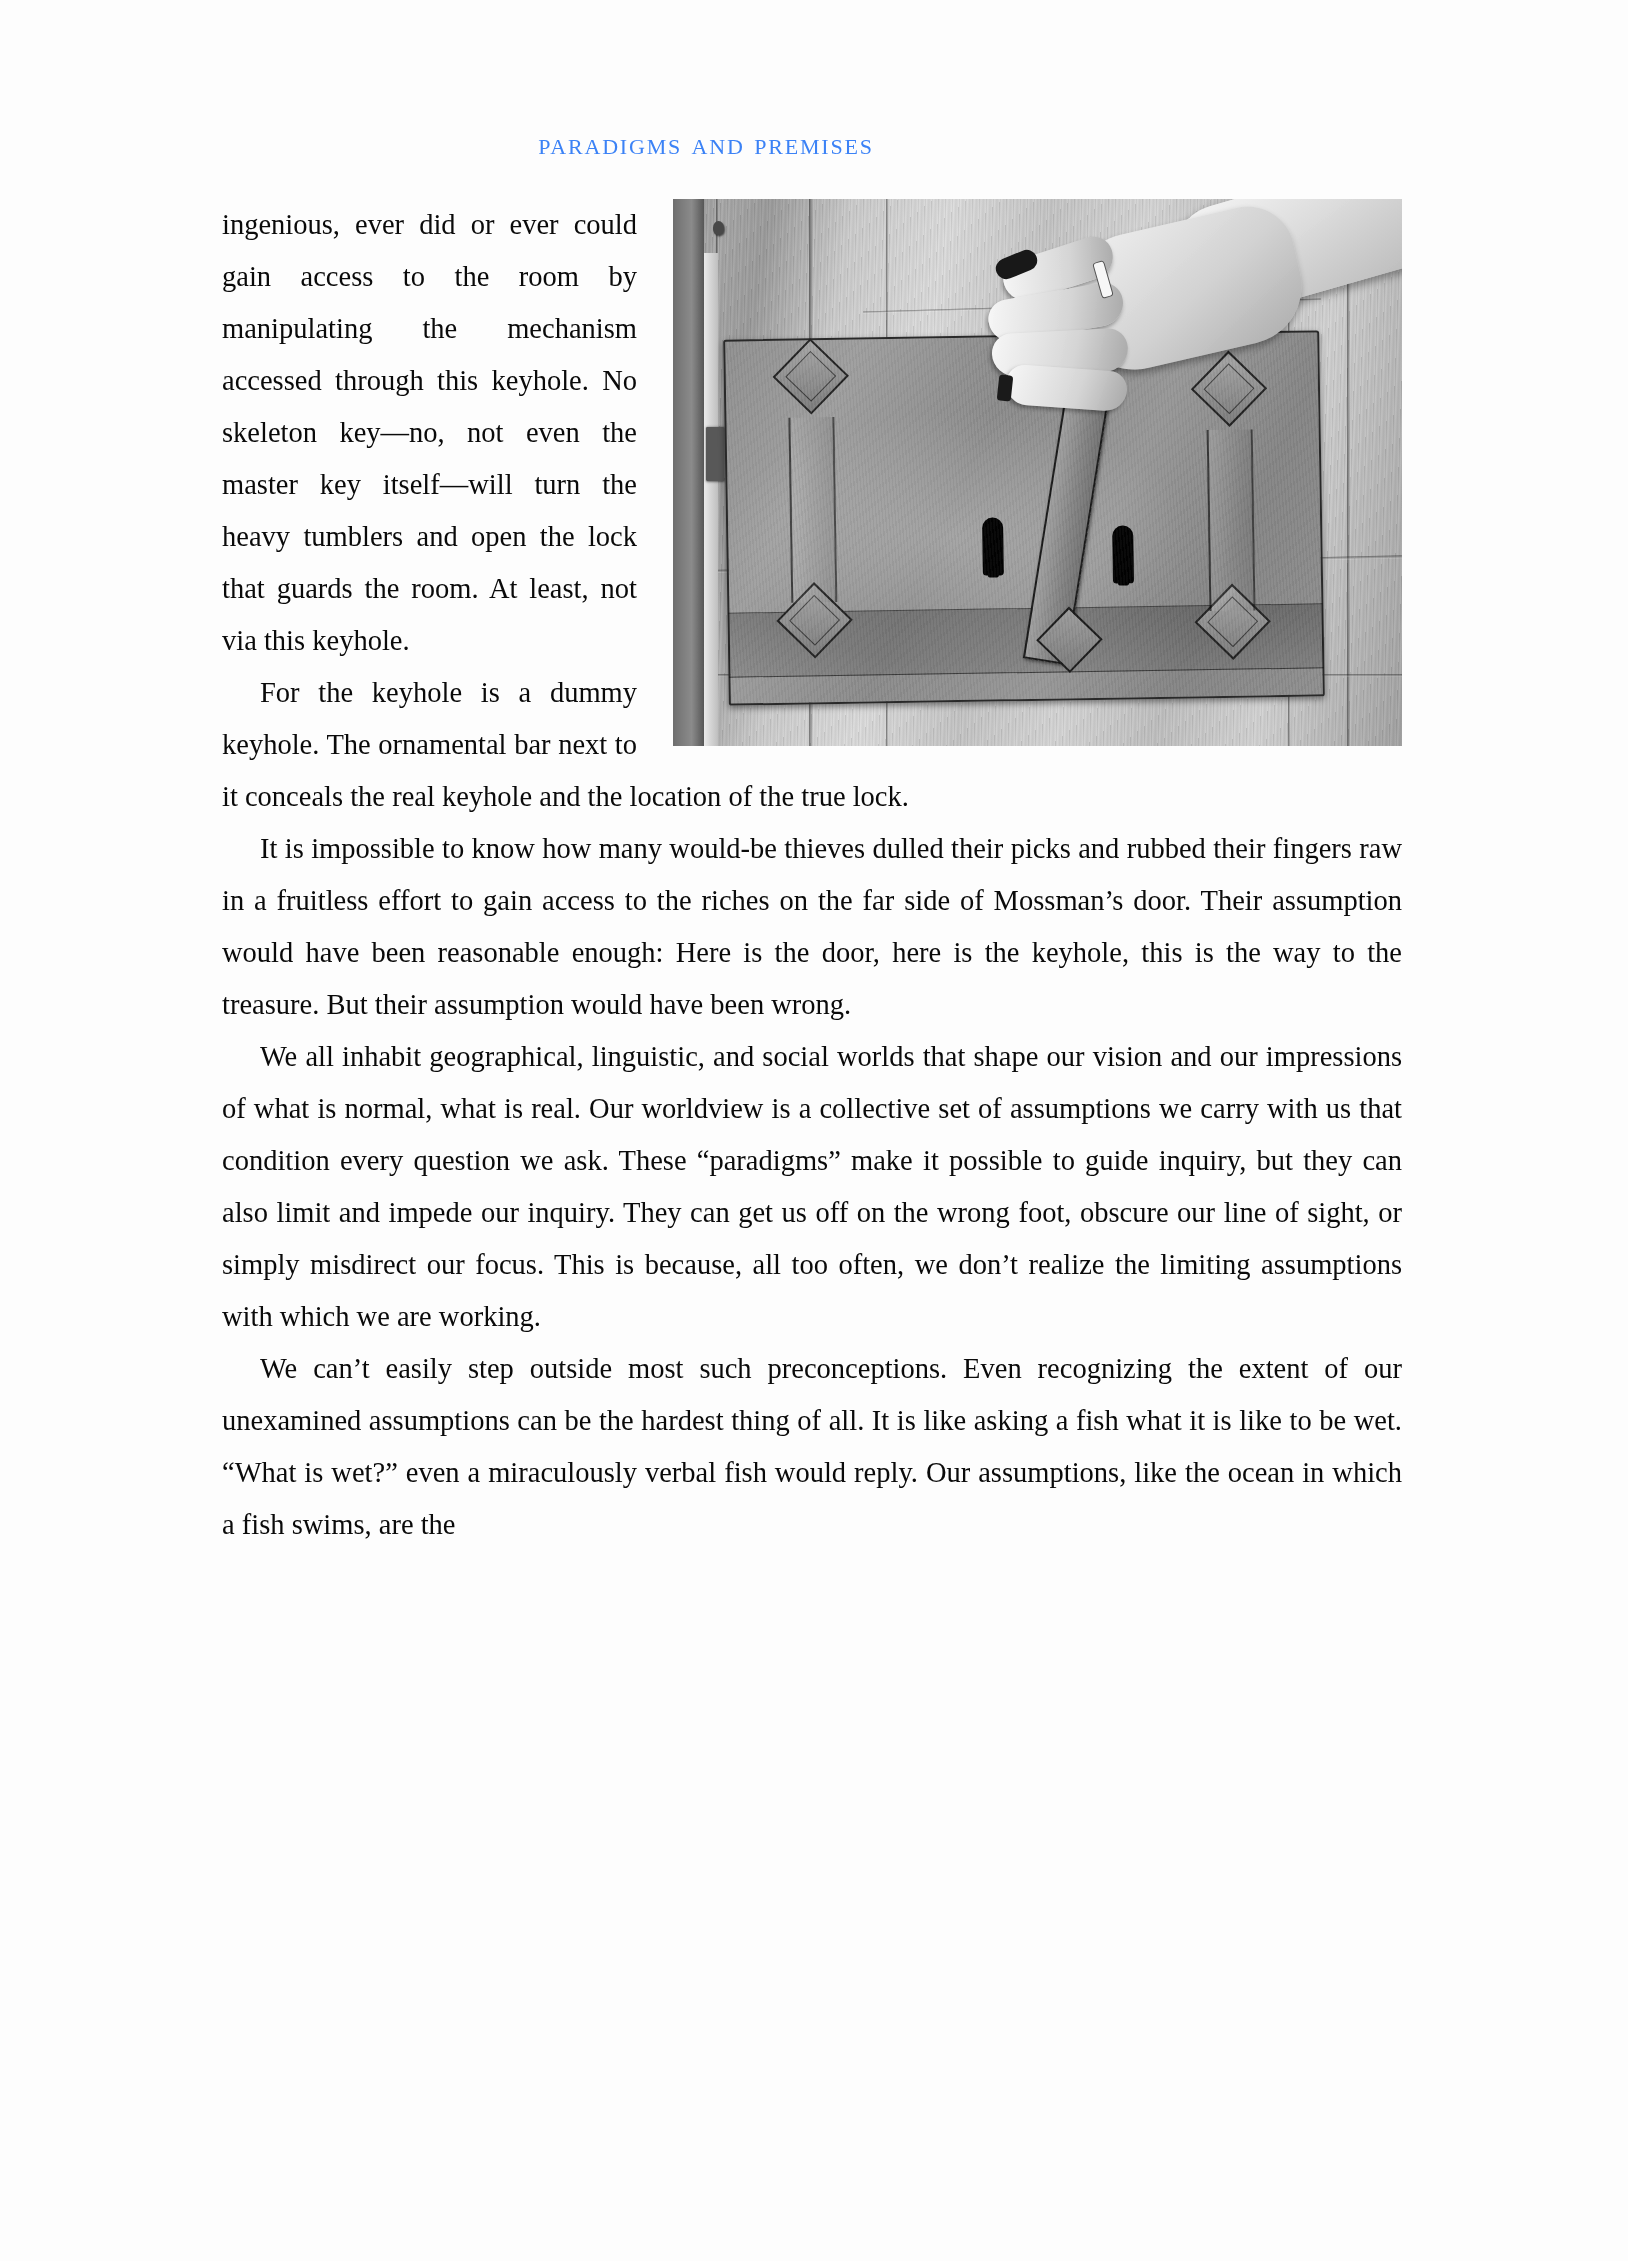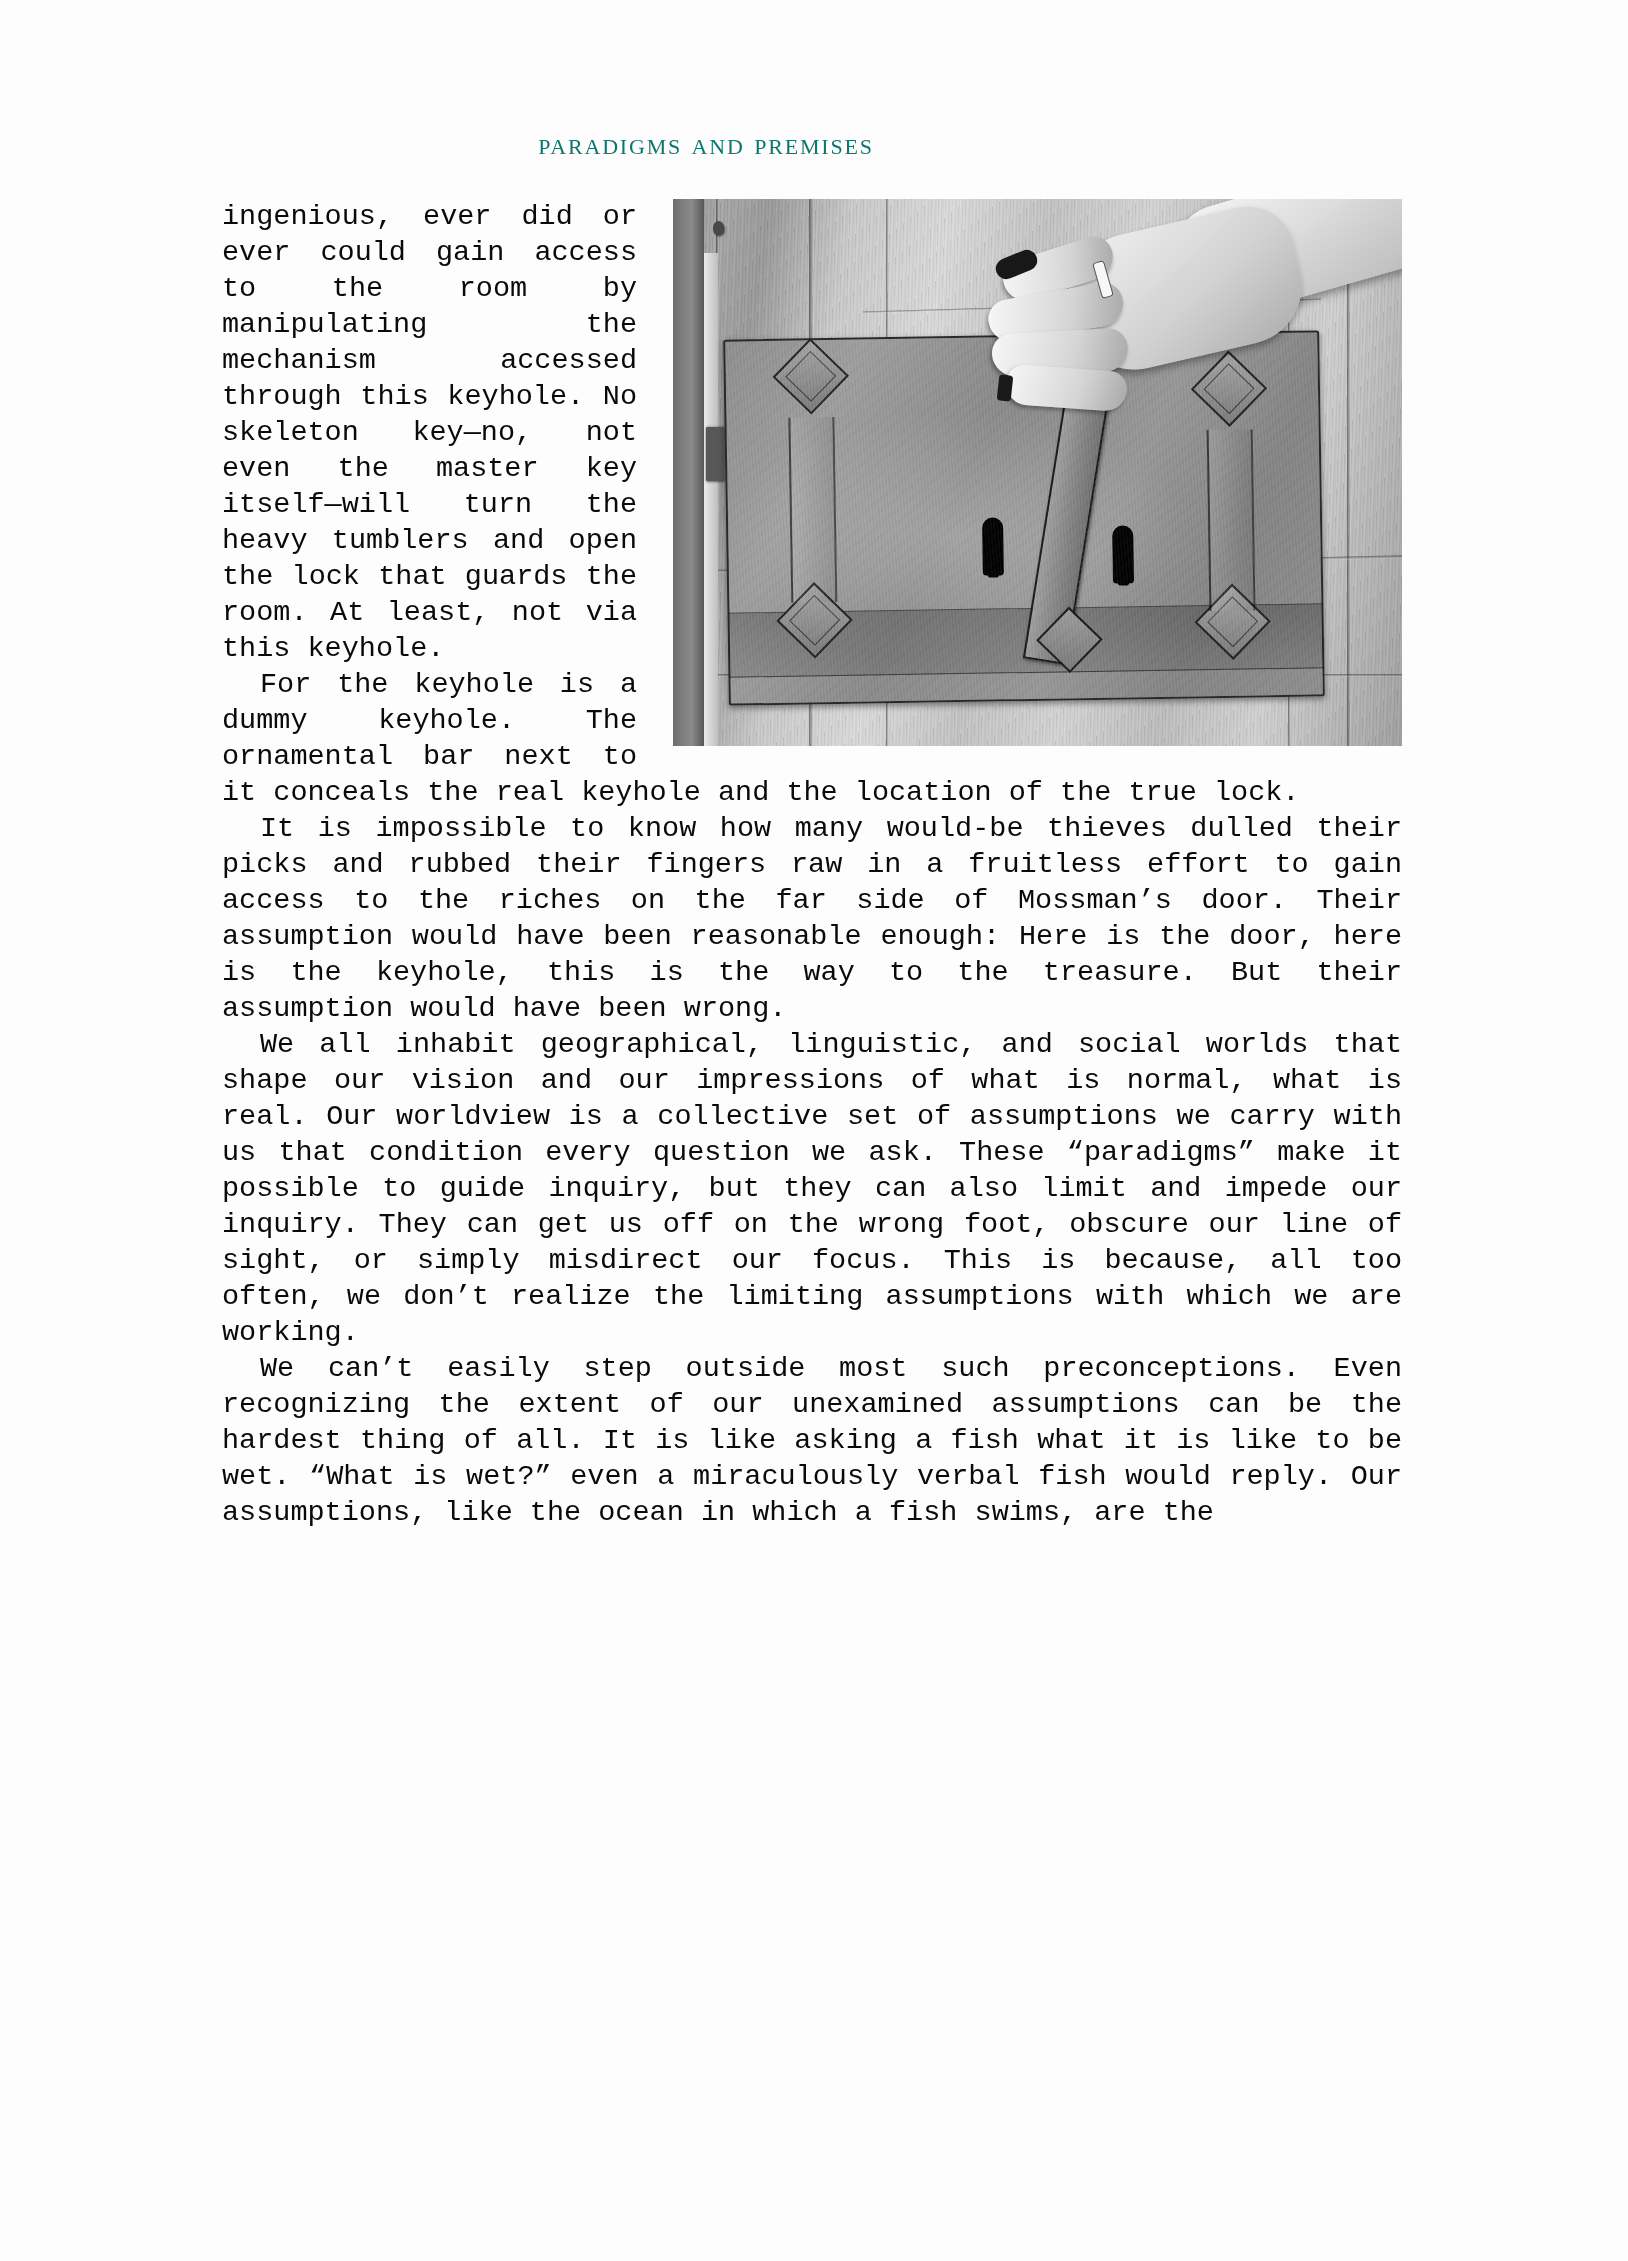--- a/index.html
+++ b/index.html
@@ -26,40 +26,39 @@
   .running-head {
     position: absolute;
     left: 0;
     top: 128px;
     width: 1412px;
     text-align: center;
     font-family: "Liberation Serif", "DejaVu Serif", serif;
     font-size: 31px;
     line-height: 1;
     letter-spacing: 1.8px;
-    color: #0f766e;
+    color: #3b82f6;
     font-variant: small-caps;
     text-transform: lowercase;
   }
   .running-head::first-letter { font-size: 1em; }
 
   
   .textblock {
     position: absolute;
     left: 222px;
     top: 199px;
     width: 1180px;
     font-size: 28.5px;
-    line-height: 36px;
+    line-height: 52px;
     text-align: justify;
     text-justify: inter-word;
     color: #0a0a0a;
     -webkit-hyphens: none;
     hyphens: none;
-    font-family: Liberation Mono, monospace;
   }
 
   .textblock p {
     margin: 0;
     text-indent: 0;
   }
 
   .textblock p.indent {
     text-indent: 38px;
   }

